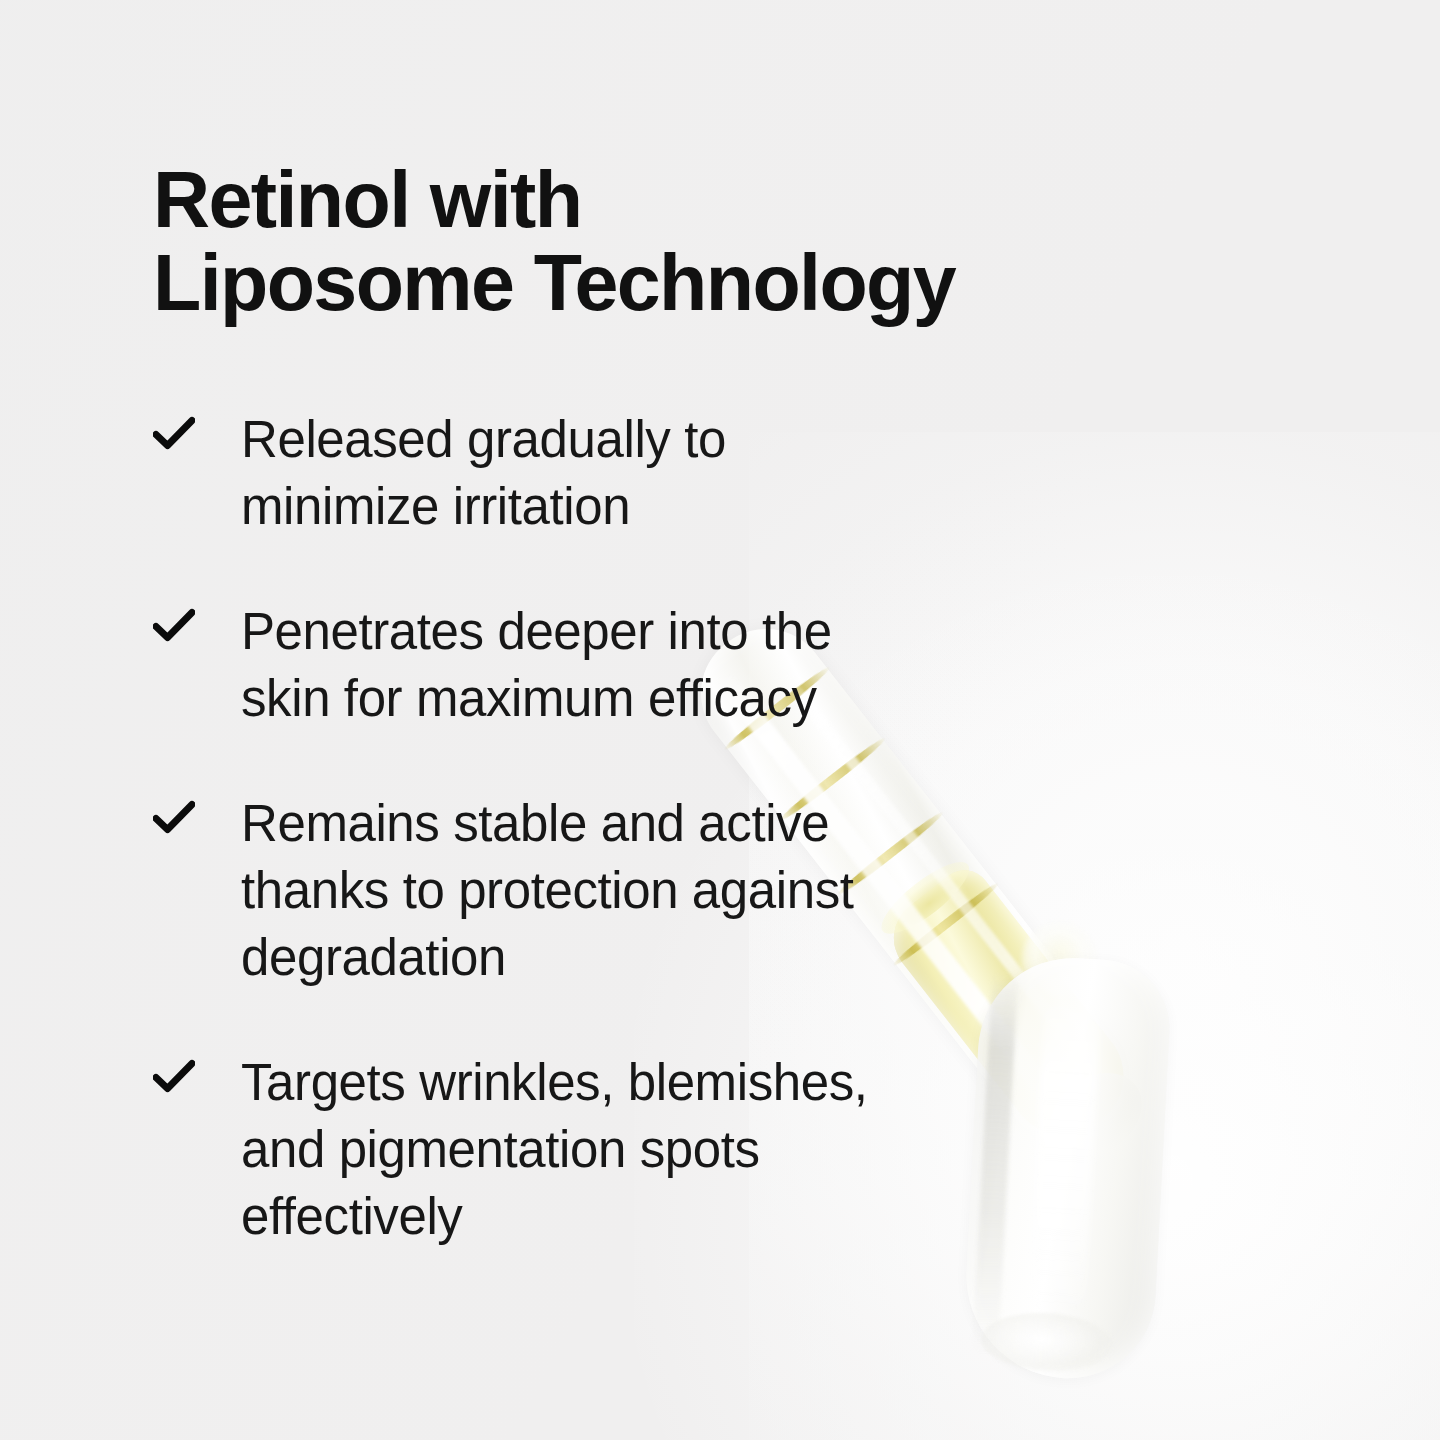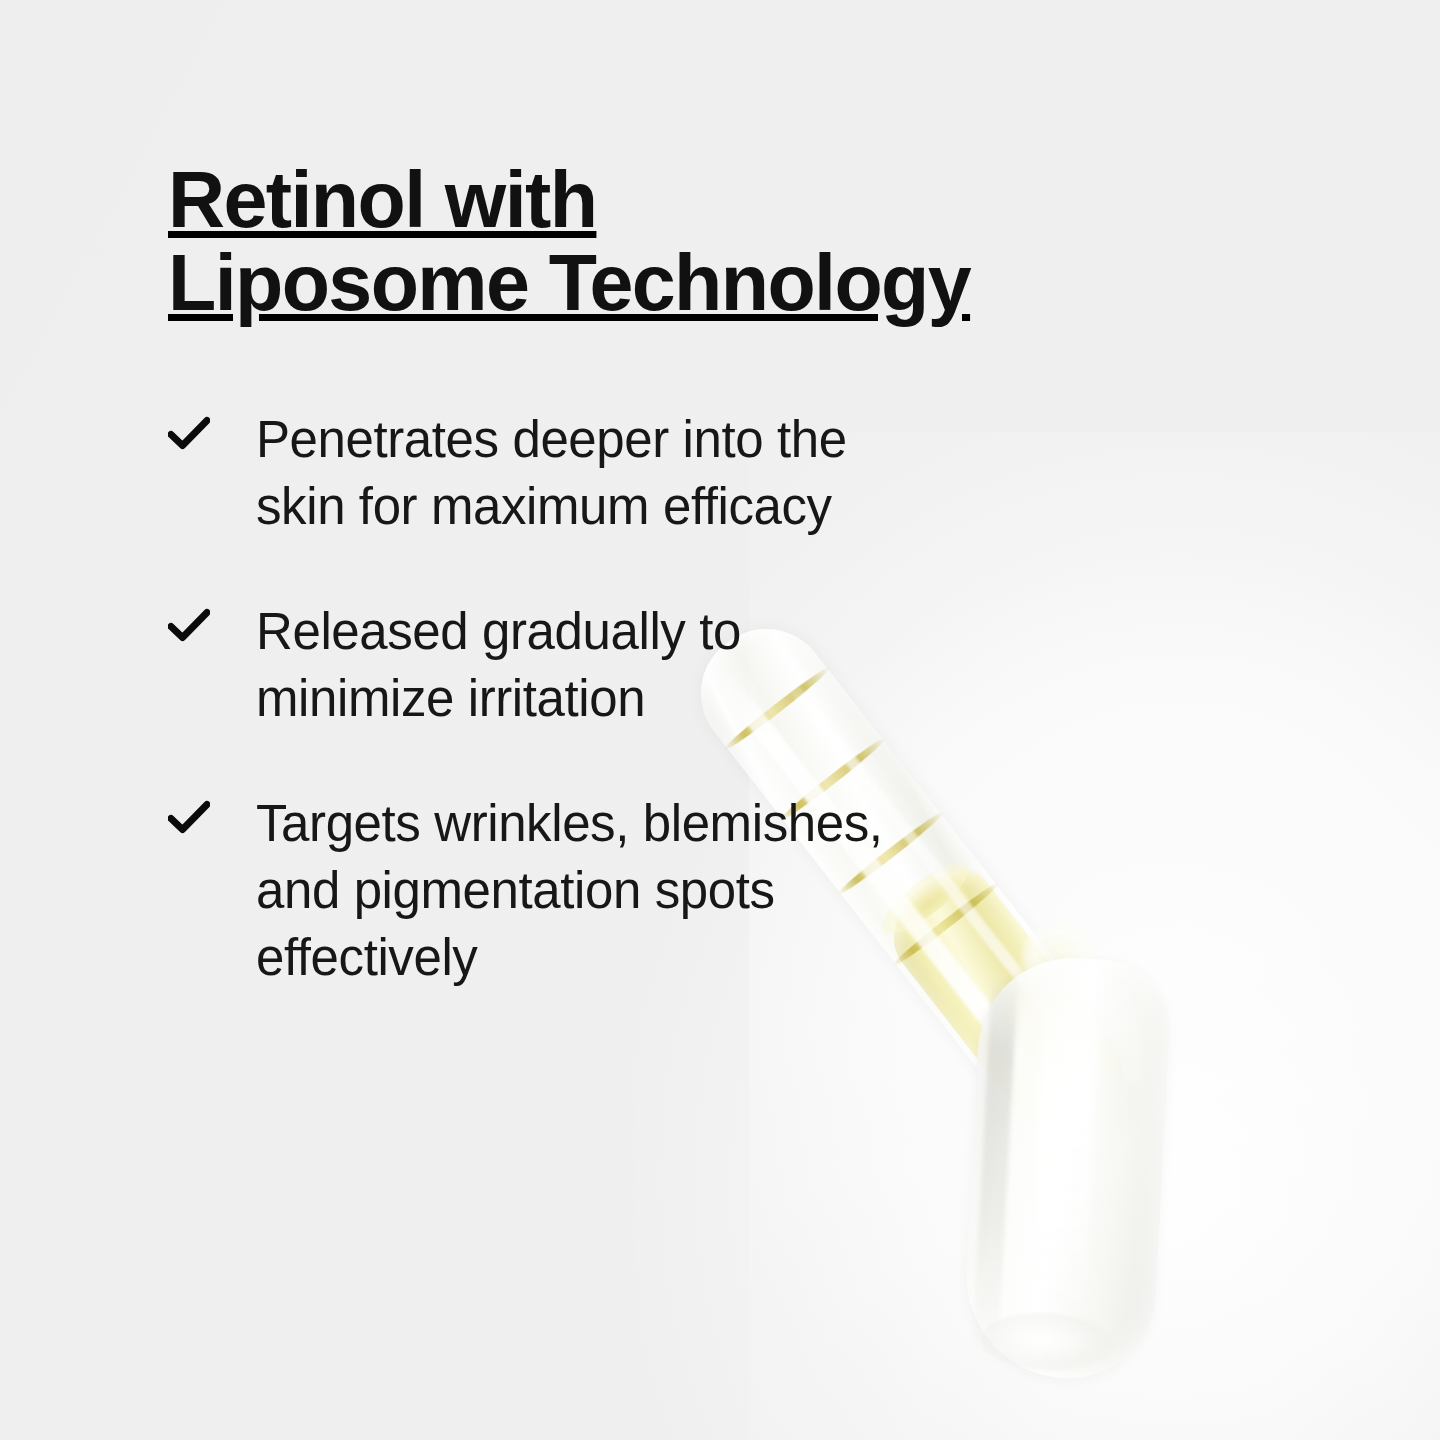--- a/index.html
+++ b/index.html
@@ -55,24 +55,23 @@
     background: linear-gradient(118deg,
                 rgba(238,238,238,0.55) 0%,
                 rgba(241,241,241,0.18) 38%,
                 rgba(252,252,252,0.0) 62%);
     pointer-events: none;
   }
 
   
   .text-col {
     position: absolute;
-    left: 168px;
+    left: 153px;
     top: 158px;
     width: 960px;
-    text-decoration: underline;
   }
 
   .headline {
     margin: 0;
     font-family: "Liberation Sans", sans-serif;
     font-weight: 700;
     font-size: 79px;
     line-height: 83px;
     letter-spacing: -1.6px;
     color: #111111;
@@ -363,34 +362,44 @@
 Liposome Technology</h1>
 
     <ul class="bullets">
 
       <li class="bullet">
         <span class="check-icon">
           <svg viewBox="0 0 42 34" aria-hidden="true">
             <path d="M3 18.5 L14.5 29.5 L39 4.5" fill="none" stroke="currentColor" stroke-width="7" stroke-linecap="round" stroke-linejoin="round"></path>
           </svg>
         </span>
-        <span class="bullet-text">Penetrates deeper into the
-skin for maximum efficacy</span>
+        <span class="bullet-text">Released gradually to
+minimize irritation</span>
       </li>
 
       <li class="bullet">
         <span class="check-icon">
           <svg viewBox="0 0 42 34" aria-hidden="true">
             <path d="M3 18.5 L14.5 29.5 L39 4.5" fill="none" stroke="currentColor" stroke-width="7" stroke-linecap="round" stroke-linejoin="round"></path>
           </svg>
         </span>
-        <span class="bullet-text">Released gradually to
-minimize irritation</span>
+        <span class="bullet-text">Penetrates deeper into the
+skin for maximum efficacy</span>
       </li>
 
+      <li class="bullet">
+        <span class="check-icon">
+          <svg viewBox="0 0 42 34" aria-hidden="true">
+            <path d="M3 18.5 L14.5 29.5 L39 4.5" fill="none" stroke="currentColor" stroke-width="7" stroke-linecap="round" stroke-linejoin="round"></path>
+          </svg>
+        </span>
+        <span class="bullet-text">Remains stable and active
+thanks to protection against
+degradation</span>
+      </li>
 
       <li class="bullet">
         <span class="check-icon">
           <svg viewBox="0 0 42 34" aria-hidden="true">
             <path d="M3 18.5 L14.5 29.5 L39 4.5" fill="none" stroke="currentColor" stroke-width="7" stroke-linecap="round" stroke-linejoin="round"></path>
           </svg>
         </span>
         <span class="bullet-text">Targets wrinkles, blemishes,
 and pigmentation spots
 effectively</span>

